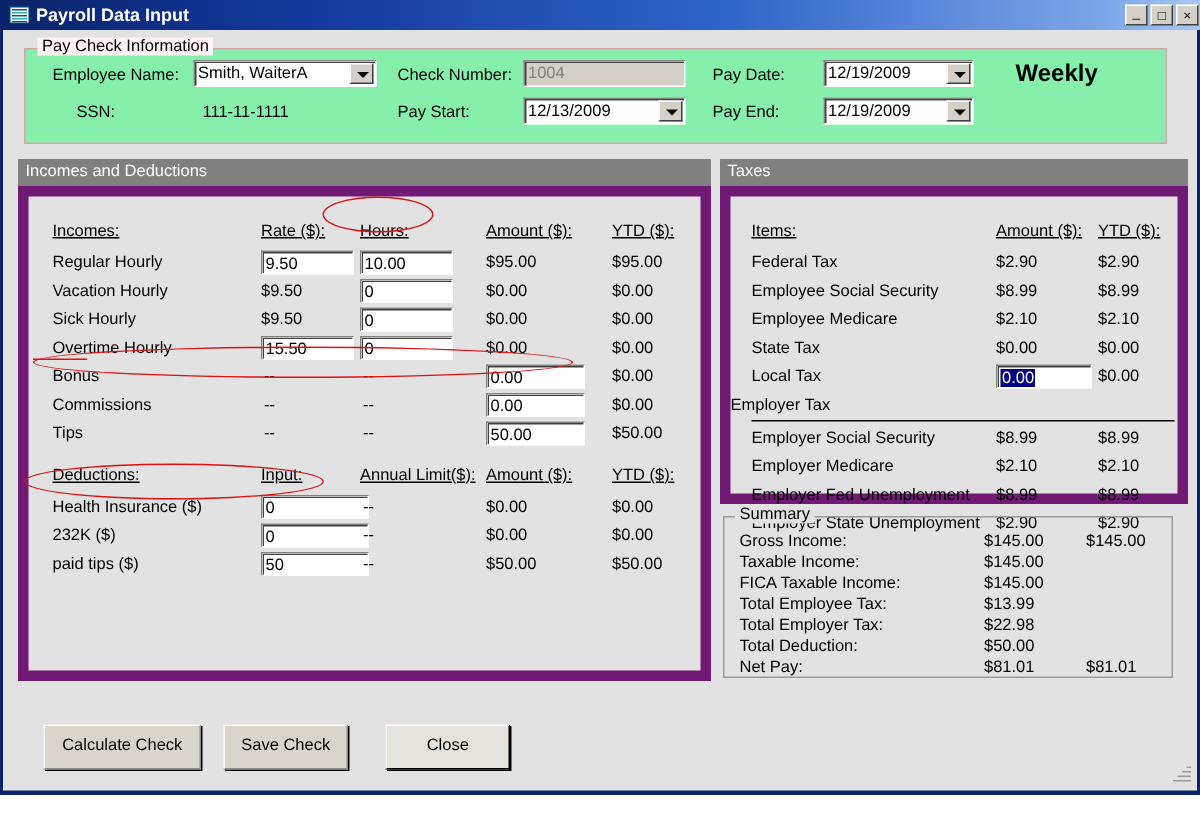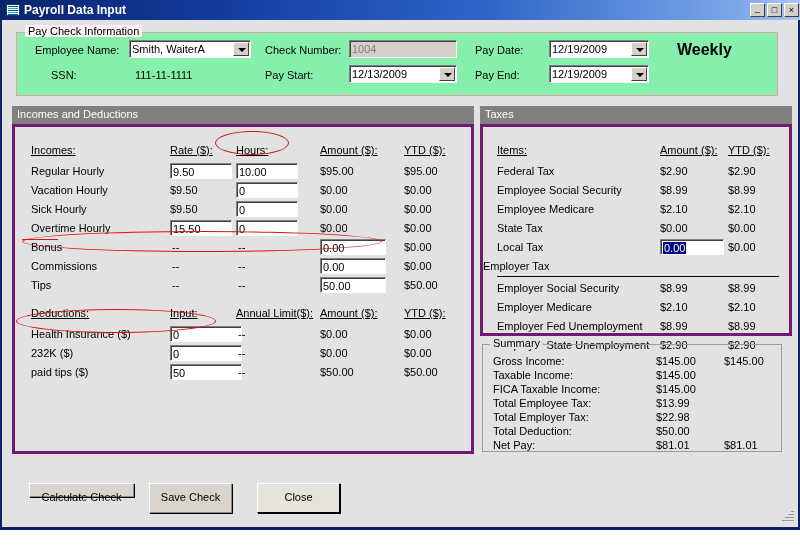--- a/index.html
+++ b/index.html
@@ -175,21 +175,21 @@
     background:#808080;
     color:#ffffff;
     font-size:11px;
     line-height:17px;
     padding-left:5px;
     white-space:nowrap;
   }
   .panel-body{
     position:absolute;
     box-sizing:border-box;
-    border:3px solid #701a75;
+    border:7px solid #701a75;
     background:#e2e2e2;
   }
 
   .colhdr{
     position:absolute;
     font-size:11px;
     color:#000;
     text-decoration:underline;
     white-space:nowrap;
   }
@@ -462,21 +462,21 @@
               <div class="lbl" style="left: 173px; top: 66px;">$22.98</div>
               <div class="lbl" style="left: 10px; top: 80px;">Total Deduction:</div>
               <div class="lbl" style="left: 173px; top: 80px;">$50.00</div>
               <div class="lbl" style="left: 10px; top: 94px;">Net Pay:</div>
               <div class="lbl" style="left: 173px; top: 94px;">$81.01</div>
               <div class="lbl" style="left: 241px; top: 94px;">$81.01</div>
             </div>
         </div>
       </div>
 
-      <div class="btn" style="left:25px; top:463px; width:105px; height:14px;">Calculate Check</div>
+      <div class="btn" style="left:25px; top:463px; width:105px; height:30px;">Calculate Check</div>
       <div class="btn" style="left:145px; top:463px; width:83px; height:30px;">Save Check</div>
       <div class="btn focus" style="left:253px; top:463px; width:83px; height:30px;">Close</div>
 
       <div class="grip">
         <i style="width:12px; left:0; top:11px;"></i>
         <i style="width:9px; left:3px; top:8px;"></i>
         <i style="width:6px; left:6px; top:5px;"></i>
         <i style="width:3px; left:9px; top:2px;"></i>
       </div>
 

